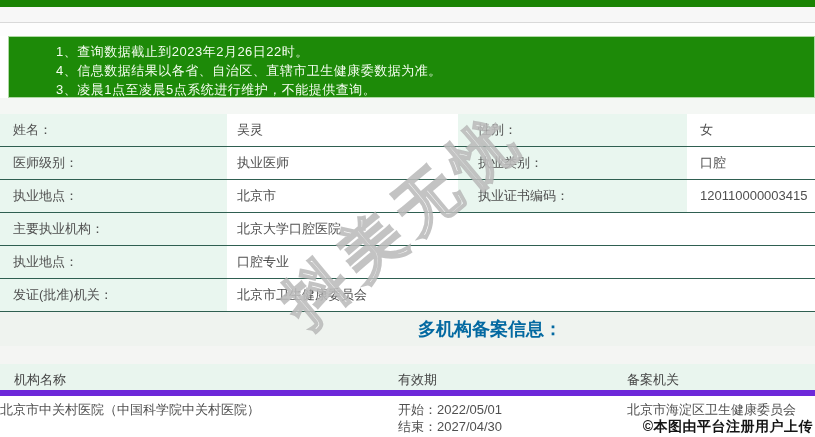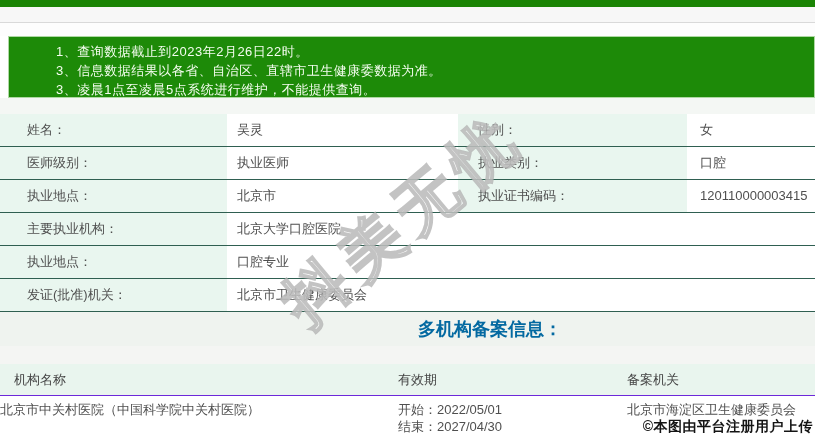--- a/index.html
+++ b/index.html
@@ -15,32 +15,32 @@
     border:1px solid #aed8a3; padding:5px 10px 0 47px; }
   .notice div { font-size:13px; line-height:19px; color:#f4fdef; letter-spacing:0.5px; }
 
   .gapband { height:16px; background:#f4f7f4; }
 
   .info-table { width:815px; }
   .irow { display:grid; grid-template-columns:227px 231px 229px 128px;
     height:33px; border-bottom:1px solid #2f5f51; }
   .irow.span { grid-template-columns:227px 588px; }
   .cell { font-size:13px; color:#4f4f4f; line-height:32px; white-space:nowrap; overflow:hidden; }
-  .lbl  { background:#e9f6ef; padding-left:27px; }
+  .lbl  { background:#e9f6ef; padding-left:13px; }
   .lbl2 { background:#e9f6ef; padding-left:20px; }
   .val  { background:#ffffff; padding-left:10px; }
   .val2 { background:#ffffff; padding-left:13px; }
 
   .section-band { height:34px; background:#eff3ef; }
   .section-band span { display:inline-block; margin-left:418px; font-size:18px;
     font-weight:bold; color:#0369a1; line-height:34px; }
   .gap2 { height:18px; background:#f4f5f3; }
 
   .org-header { display:grid; grid-template-columns:398px 229px 188px;
-    height:32px; background:#e9f5ee; border-bottom:1px solid #6d28d9; }
+    height:32px; background:#e9f5ee; border-bottom:6px solid #6d28d9; }
   .org-header .hcell { font-size:13px; color:#444; line-height:31px; }
   .h1 { padding-left:14px; } .h2 { padding-left:0; } .h3 { padding-left:0; }
   .org-row { display:grid; grid-template-columns:398px 229px 188px; height:40px; background:#fff; }
   .org-row .ocell { font-size:13px; color:#4f4f4f; padding-top:5px; line-height:17px; }
   .org-row .o1 { }
 
   .wm-diagonal { position:absolute; left:238px; top:120px; width:330px; height:200px;
     display:flex; align-items:center; justify-content:center;
     transform:rotate(-40deg); pointer-events:none; z-index:5;
     font-size:62px; font-weight:bold; letter-spacing:10px; white-space:nowrap;
@@ -53,21 +53,21 @@
 <body>
 
 <div class="page">
 
   <div class="topbar"></div>
   <div class="subbar"></div>
   <div class="whitegap"></div>
 
   <div class="notice">
     <div>1、查询数据截止到2023年2月26日22时。</div>
-    <div>3、信息数据结果以各省、自治区、直辖市卫生健康委数据为准。</div>
+    <div>4、信息数据结果以各省、自治区、直辖市卫生健康委数据为准。</div>
     <div>3、凌晨1点至凌晨5点系统进行维护，不能提供查询。</div>
   </div>
 
   <div class="gapband"></div>
 
   <div class="info-table">
     <div class="irow">
       <div class="cell lbl">姓名：</div>
       <div class="cell val">吴灵</div>
       <div class="cell lbl2">性别：</div>

